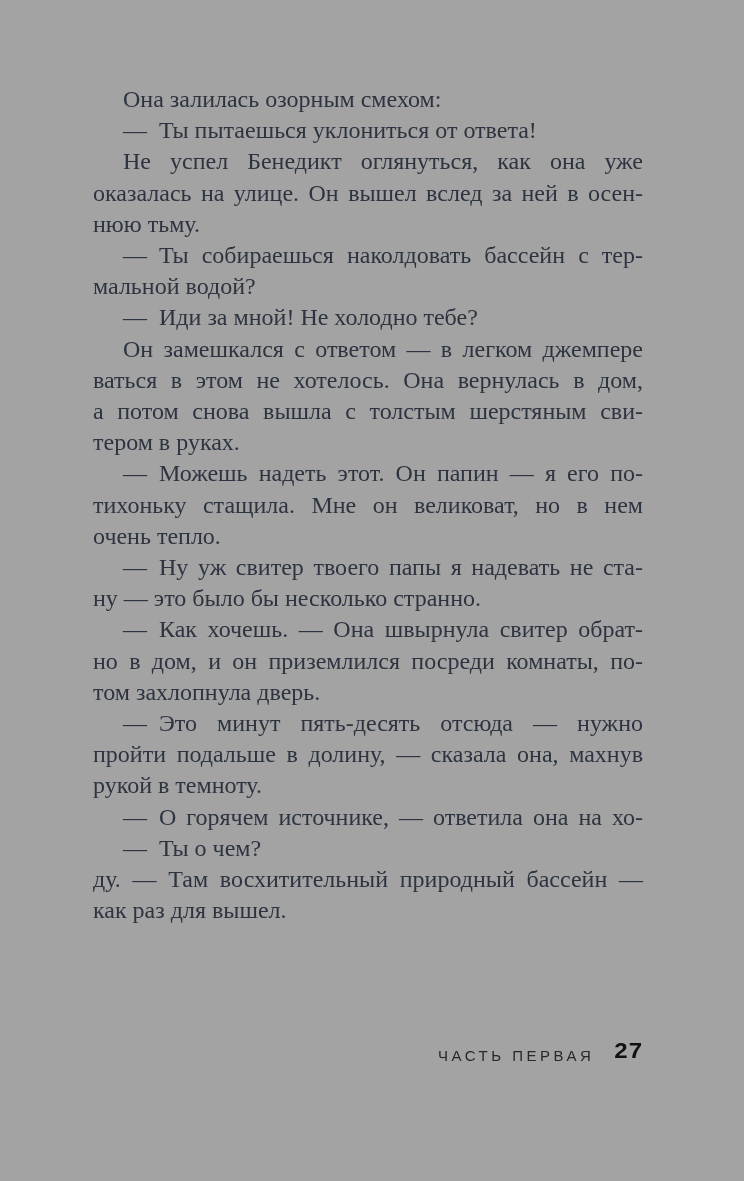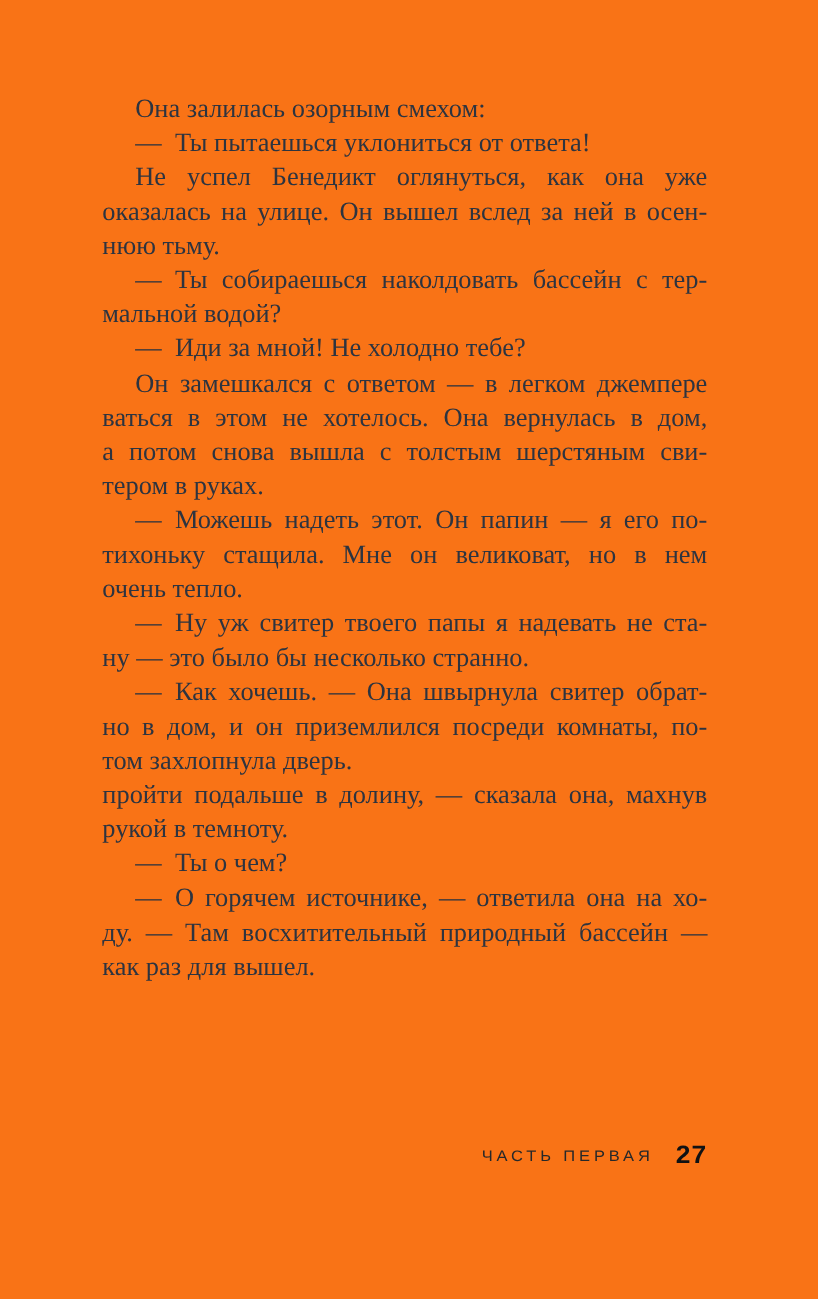--- a/index.html
+++ b/index.html
@@ -33,21 +33,21 @@
     text-align-last: left;
   }
   .line.first {
     text-indent: 30px;
   }
   .footer {
     position: absolute;
     right: 101px;
     top: 1036px;
     display: flex;
-    align-items: center;
+    align-items: flex-end;
     gap: 20px;
     font-family: "Liberation Sans", "DejaVu Sans", sans-serif;
   }
   .footer .section {
     font-size: 15px;
     font-weight: 400;
     letter-spacing: 3.5px;
     color: #26282a;
     transform: scaleY(0.92);
     transform-origin: bottom;
@@ -58,21 +58,21 @@
     font-weight: 700;
     letter-spacing: 1px;
     color: #101214;
     transform: scaleY(0.95);
     transform-origin: bottom;
   }
 </style>
 </head>
 <body>
 
-<div class="page" style="background: #f97316;">
+<div class="page" style="background: #a3a3a3;">
   <div class="text-block" style="color: rgb(45, 52, 64);">
       <div class="line first last">Она залилась озорным смехом:</div>
       <div class="line first last">— Ты пытаешься уклониться от ответа!</div>
       <div class="line first">Не успел Бенедикт оглянуться, как она уже</div>
       <div class="line">оказалась на улице. Он вышел вслед за ней в осен-</div>
       <div class="line last">нюю тьму.</div>
       <div class="line first">— Ты собираешься наколдовать бассейн с тер-</div>
       <div class="line last">мальной водой?</div>
       <div class="line first last">— Иди за мной! Не холодно тебе?</div>
       <div class="line first">Он замешкался с ответом — в легком джемпере</div>
@@ -80,24 +80,25 @@
       <div class="line">а потом снова вышла с толстым шерстяным сви-</div>
       <div class="line last">тером в руках.</div>
       <div class="line first">— Можешь надеть этот. Он папин — я его по-</div>
       <div class="line">тихоньку стащила. Мне он великоват, но в нем</div>
       <div class="line last">очень тепло.</div>
       <div class="line first">— Ну уж свитер твоего папы я надевать не ста-</div>
       <div class="line last">ну — это было бы несколько странно.</div>
       <div class="line first">— Как хочешь. — Она швырнула свитер обрат-</div>
       <div class="line">но в дом, и он приземлился посреди комнаты, по-</div>
       <div class="line last">том захлопнула дверь.</div>
+      <div class="line first">— Это минут пять-десять отсюда — нужно</div>
       <div class="line">пройти подальше в долину, — сказала она, махнув</div>
       <div class="line last">рукой в темноту.</div>
+      <div class="line first">— О горячем источнике, — ответила она на хо-</div>
       <div class="line first last">— Ты о чем?</div>
-      <div class="line first">— О горячем источнике, — ответила она на хо-</div>
       <div class="line">ду. — Там восхитительный природный бассейн —</div>
       <div class="line last">как раз для вышел.</div>
     </div>
   <div class="footer">
     <span class="section">ЧАСТЬ ПЕРВАЯ</span>
     <span class="pagenum">27</span>
   </div>
 </div>
 
 </body></html>

